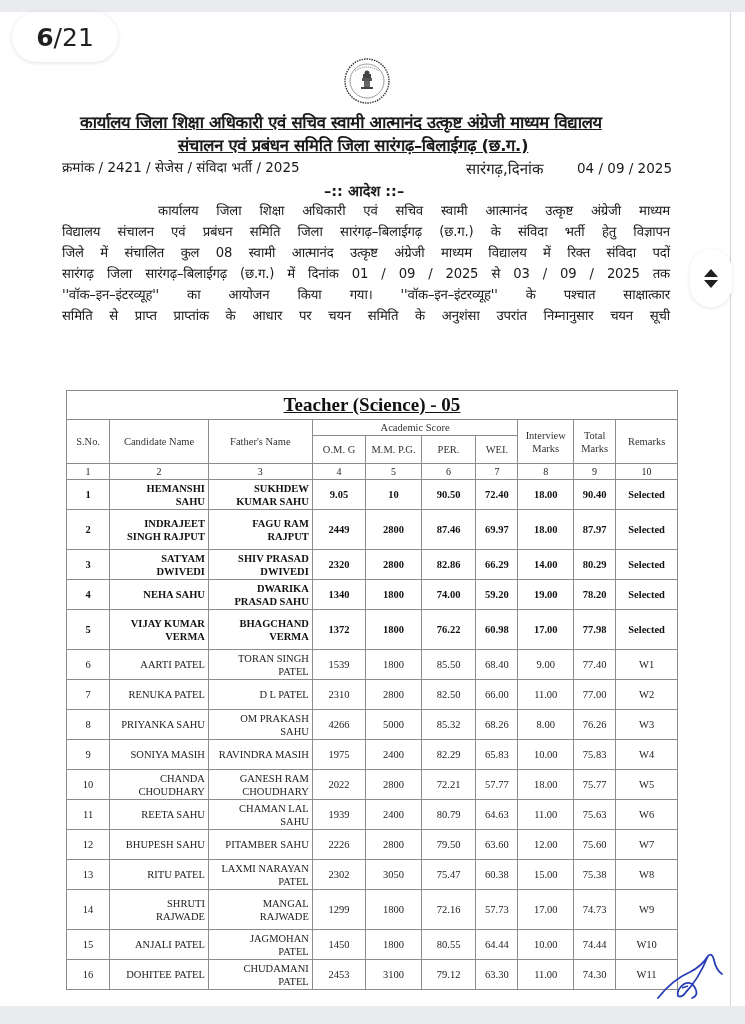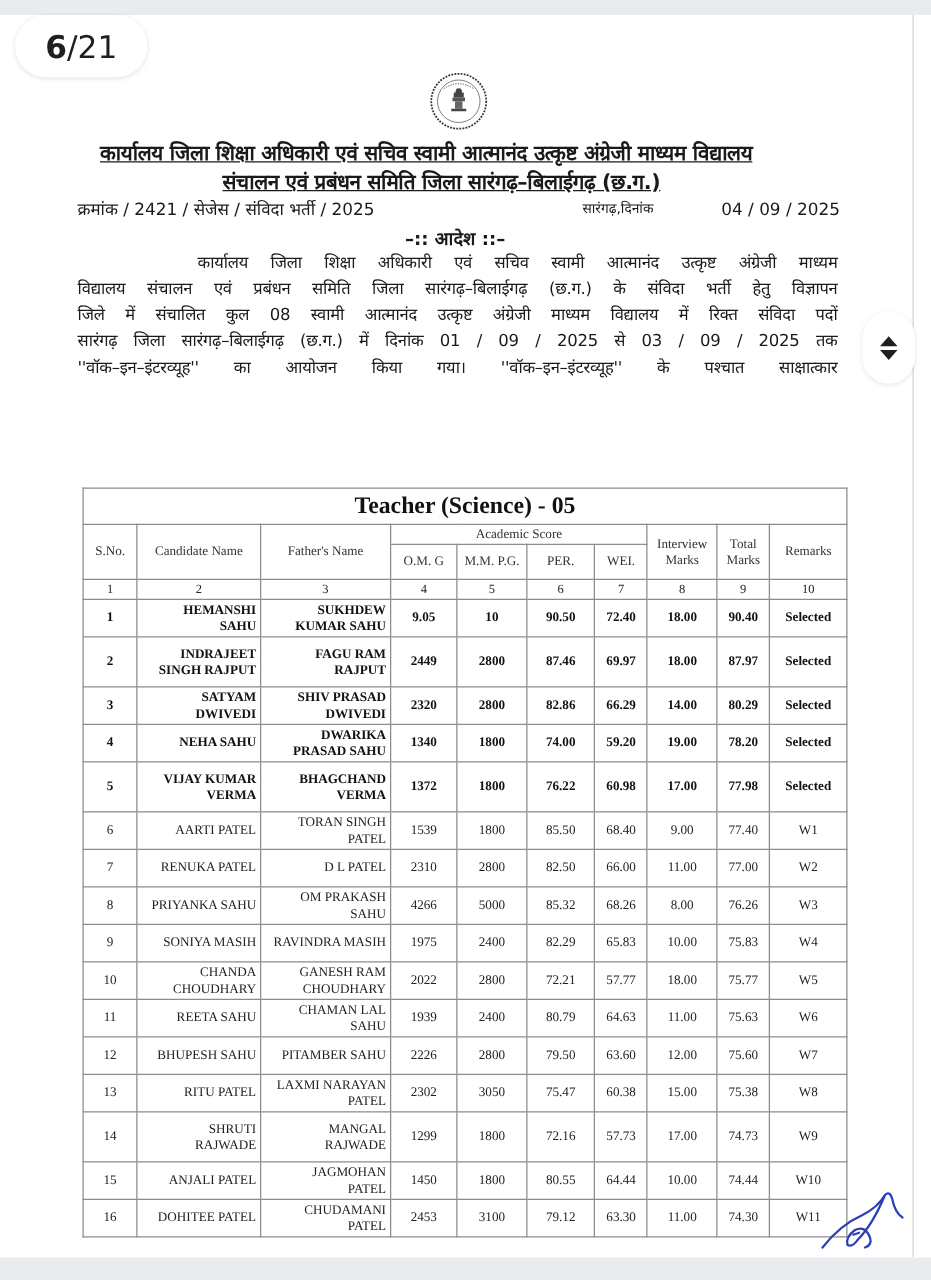--- a/index.html
+++ b/index.html
@@ -30,21 +30,21 @@
   }
   .tri-up { width:0; height:0; border-left:7px solid transparent; border-right:7px solid transparent; border-bottom:8px solid #1f1f1f; margin-bottom:3px; }
   .tri-down { width:0; height:0; border-left:7px solid transparent; border-right:7px solid transparent; border-top:8px solid #1f1f1f; }
 
   .emblem { position:absolute; left:343px; top:57px; width:48px; height:48px; }
 
   .hdr { position:absolute; font-family:"DejaVu Sans", sans-serif; color:#1a1a1a; white-space:nowrap; }
   .title1 { left:80px; top:110px; font-size:16.5px; font-weight:bold; text-decoration:underline; letter-spacing:-0.3px; }
   .title2 { left:178px; top:133px; font-size:16.5px; font-weight:bold; text-decoration:underline; letter-spacing:-0.3px; }
   .ref { left:62px; top:158px; font-size:13.5px; }
-  .ref-place { left:466px; top:158px; font-size:11px; }
+  .ref-place { left:466px; top:158px; font-size:15px; }
   .ref-date { left:577px; top:160px; font-size:13.5px; }
   .order-title { left:324px; top:180px; font-size:14.5px; font-weight:bold; }
 
   .para {
     position:absolute; left:62px; top:200px; width:608px;
     font-family:"DejaVu Sans", sans-serif; font-size:13.2px; line-height:21px;
     text-align:justify; color:#1a1a1a; letter-spacing:-0.2px;
   }
   .para .line { display:block; white-space:nowrap; text-align-last:justify; text-align:justify; }
   .para .line.first { padding-left:96px; }
@@ -52,21 +52,21 @@
 
   table.results {
     position:absolute; left:66px; top:390px; width:612px;
     border-collapse:collapse; table-layout:fixed;
     font-family:"Liberation Serif", serif; font-size:10.5px; color:#222;
   }
   table.results td, table.results th {
     border:1px solid #8c8c8c; padding:1px 3px; text-align:center; vertical-align:middle;
     font-weight:normal; line-height:13px;
   }
-  table.results th.tbl-title { font-size:19px; font-weight:bold; height:26px; line-height:22px; color:#111; }
+  table.results th.tbl-title { font-size:19px; font-weight:bold; height:26px; line-height:22px; color:#111;text-decoration:underline; }
   table.results td.name { text-align:right; padding-left:8px; }
   table.results tr.sel td { font-weight:bold; color:#111; }
   table.results tr.idx td { height:12px; font-size:10px; }
   table.results th.hd { font-size:10.5px; color:#333; }
 
   .signature { position:absolute; left:652px; top:950px; width:75px; height:52px; }
 </style>
 </head>
 <body>
 
@@ -100,20 +100,21 @@
 <div class="hdr ref-place">सारंगढ़,दिनांक</div>
 <div class="hdr ref-date">04 / 09 / 2025</div>
 <div class="hdr order-title">–:: आदेश ::–</div>
 
 <div class="para">
   <span class="line first">कार्यालय जिला शिक्षा अधिकारी एवं सचिव स्वामी आत्मानंद उत्कृष्ट अंग्रेजी माध्यम</span>
   <span class="line">विद्यालय संचालन एवं प्रबंधन समिति जिला सारंगढ़–बिलाईगढ़ (छ.ग.) के संविदा भर्ती हेतु विज्ञापन</span>
   <span class="line">जिले में संचालित कुल 08 स्वामी आत्मानंद उत्कृष्ट अंग्रेजी माध्यम विद्यालय में रिक्त संविदा पदों</span>
   <span class="line">सारंगढ़ जिला सारंगढ़–बिलाईगढ़ (छ.ग.) में दिनांक 01 / 09 / 2025 से 03 / 09 / 2025 तक</span>
   <span class="line">''वॉक–इन–इंटरव्यूह'' का आयोजन किया गया। ''वॉक–इन–इंटरव्यूह'' के पश्चात साक्षात्कार</span>
+  <span class="line">समिति से प्राप्त प्राप्तांक के आधार पर चयन समिति के अनुशंसा उपरांत निम्नानुसार चयन सूची</span>
 </div>
 
 <table class="results">
   <colgroup>
     <col style="width:42px">
       <col style="width:96px">
       <col style="width:101px">
     <col style="width:52px">
       <col style="width:54px">
       <col style="width:53px">

